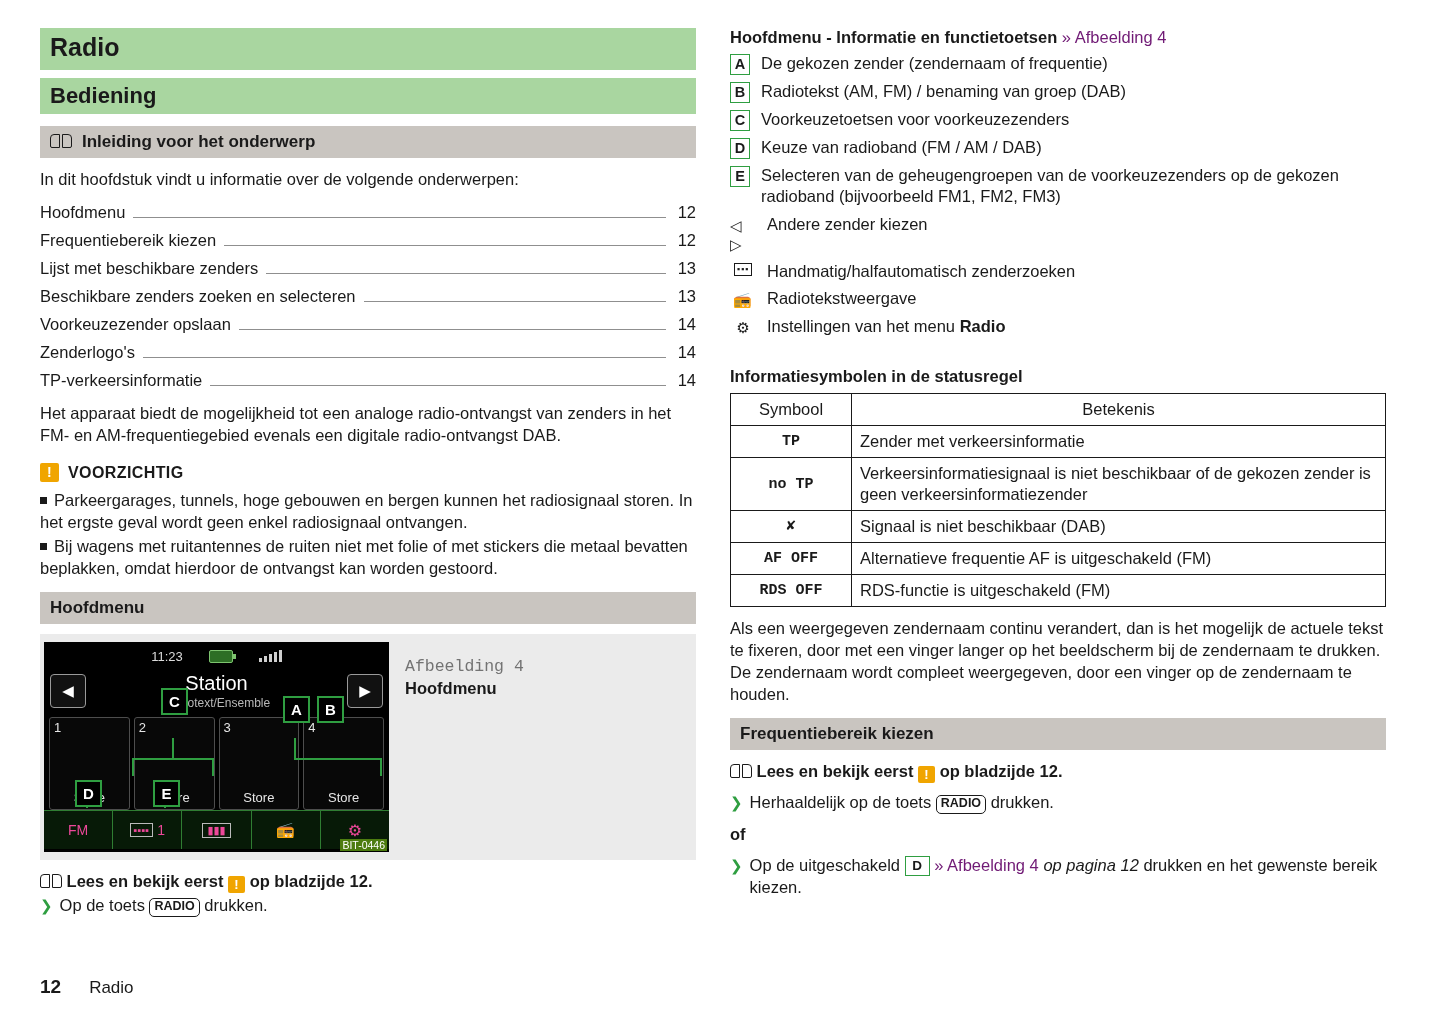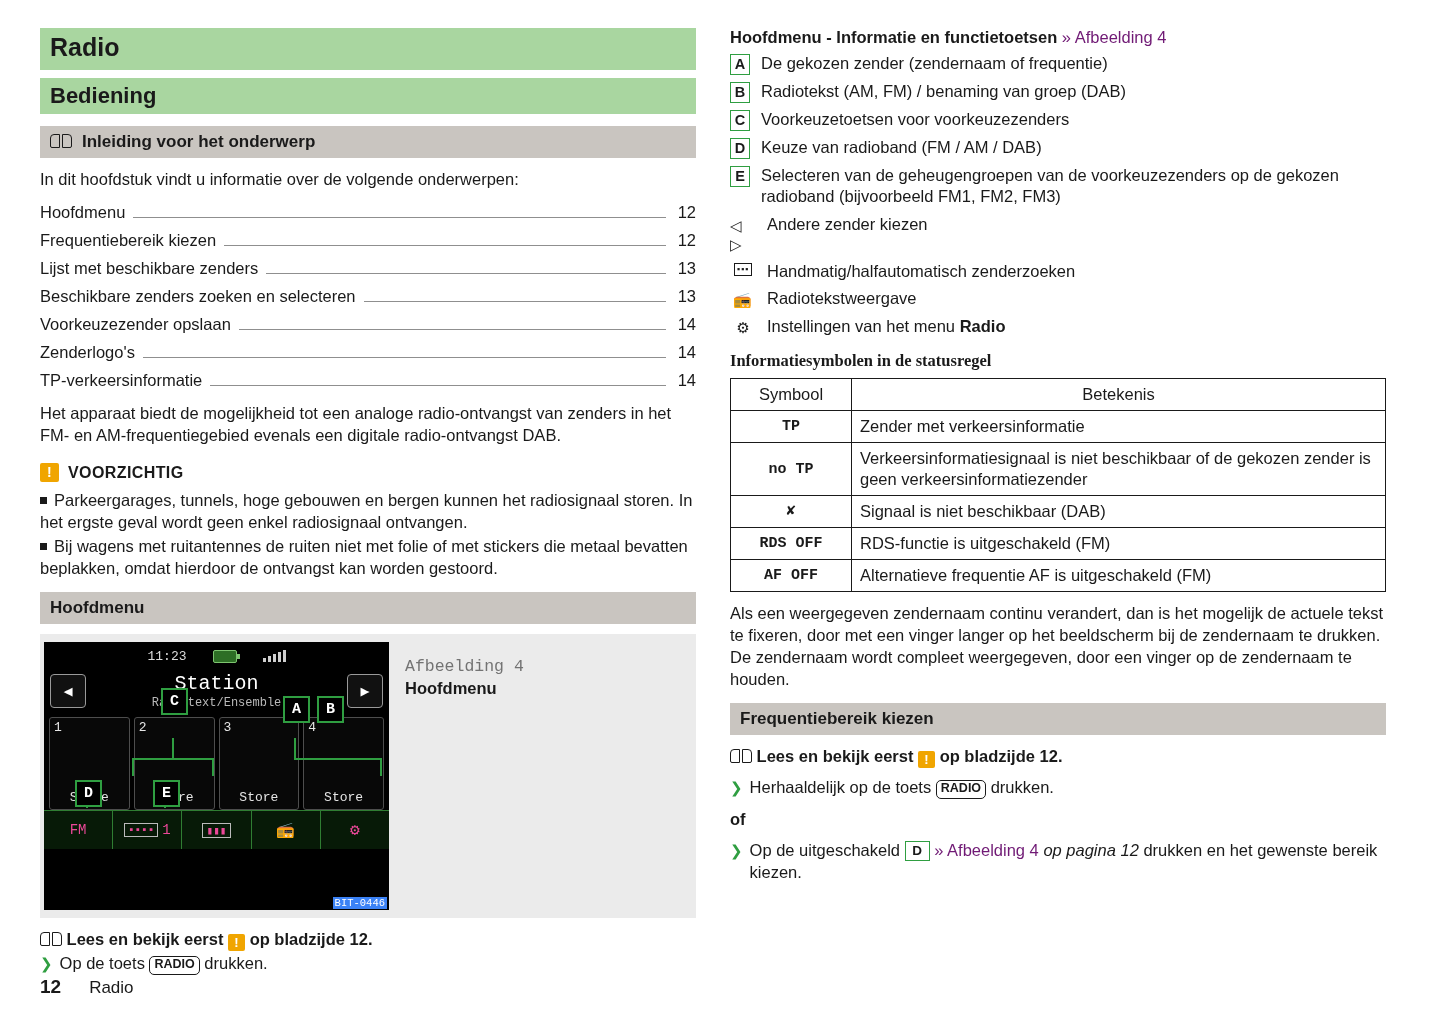--- a/index.html
+++ b/index.html
@@ -154,25 +154,25 @@
   .figure-wrap {
     margin-top: 10px;
     background: #ebebeb;
     display: flex;
     padding: 0;
     width: 656px;
     box-sizing: border-box;
   }
   .radio-screen {
     width: 345px;
-    height: 268px;
+    height: 210px;
     background: #000;
     position: relative;
     margin: 8px 0 8px 4px;
-    font-family: Liberation Mono, monospace;
+    font-family: Liberation Sans, sans-serif;
     color: #fff;
     overflow: hidden;
   }
   .figure-caption {
     padding: 22px 0 0 16px;
     font-size: 16.5px;
     line-height: 1.3;
   }
   .figure-caption .cap-title { color: #737373; font-family: Liberation Mono, monospace; }
   .figure-caption .cap-sub { font-weight: bold; color: #1a1a1a; }
@@ -269,21 +269,21 @@
     justify-content: center;
     font-size: 14px;
     color: #ec4899;
   }
   .rs-btn:last-child { border-right: none; }
   .rs-bitcode {
     position: absolute;
     right: 2px; bottom: 1px;
     font-size: 10.5px;
     color: #ffffff;
-    background: #3b82f6;
+    background: #4d7c0f;
     padding: 0 2px;
   }
 
   
   .callout {
     position: absolute;
     width: 23px; height: 23px;
     border: 2px solid #2f9e41;
     color: #ffffff;
     background: #000;
@@ -635,21 +635,21 @@
       <span>Radiotekstweergave</span>
     </div>
     <div class="legend-row">
       <span class="sym-cell">⚙</span>
       <span>
         <span>Instellingen van het menu</span>
         <span class="bold">Radio</span>
       </span>
     </div>
 
-    <div class="head-line" style="margin-top:14px;font-family:Liberation Serif, serif;">Informatiesymbolen in de statusregel</div>
+    <div class="head-line" style="margin-top:30px;">Informatiesymbolen in de statusregel</div>
 
     <table class="symbols">
       <thead>
         <tr>
           <th>Symbool</th>
           <th>Betekenis</th>
         </tr>
       </thead>
       <tbody>
         <tr>
@@ -658,26 +658,26 @@
         </tr>
         <tr>
           <td class="sym">no TP</td>
           <td>Verkeersinformatiesignaal is niet beschikbaar of de gekozen zender is geen verkeersinformatiezender</td>
         </tr>
         <tr>
           <td class="sym">✘</td>
           <td>Signaal is niet beschikbaar (DAB)</td>
         </tr>
         <tr>
+          <td class="sym">AF OFF</td>
+          <td>Alternatieve frequentie AF is uitgeschakeld (FM)</td>
+        </tr>
+        <tr>
           <td class="sym">RDS OFF</td>
           <td>RDS-functie is uitgeschakeld (FM)</td>
-        </tr>
-        <tr>
-          <td class="sym">AF OFF</td>
-          <td>Alternatieve frequentie AF is uitgeschakeld (FM)</td>
         </tr>
       </tbody>
     </table>
 
     <p class="body">Als een weergegeven zendernaam continu verandert, dan is het mogelijk de actuele tekst te fixeren, door met een vinger langer op het beeldscherm bij de zendernaam te drukken. De zendernaam wordt compleet weergegeven, door een vinger op de zendernaam te houden.</p>
 
     <div class="h-gray">Frequentiebereik kiezen</div>
 
     <p class="body tight">
       <span class="book-icon"></span>

